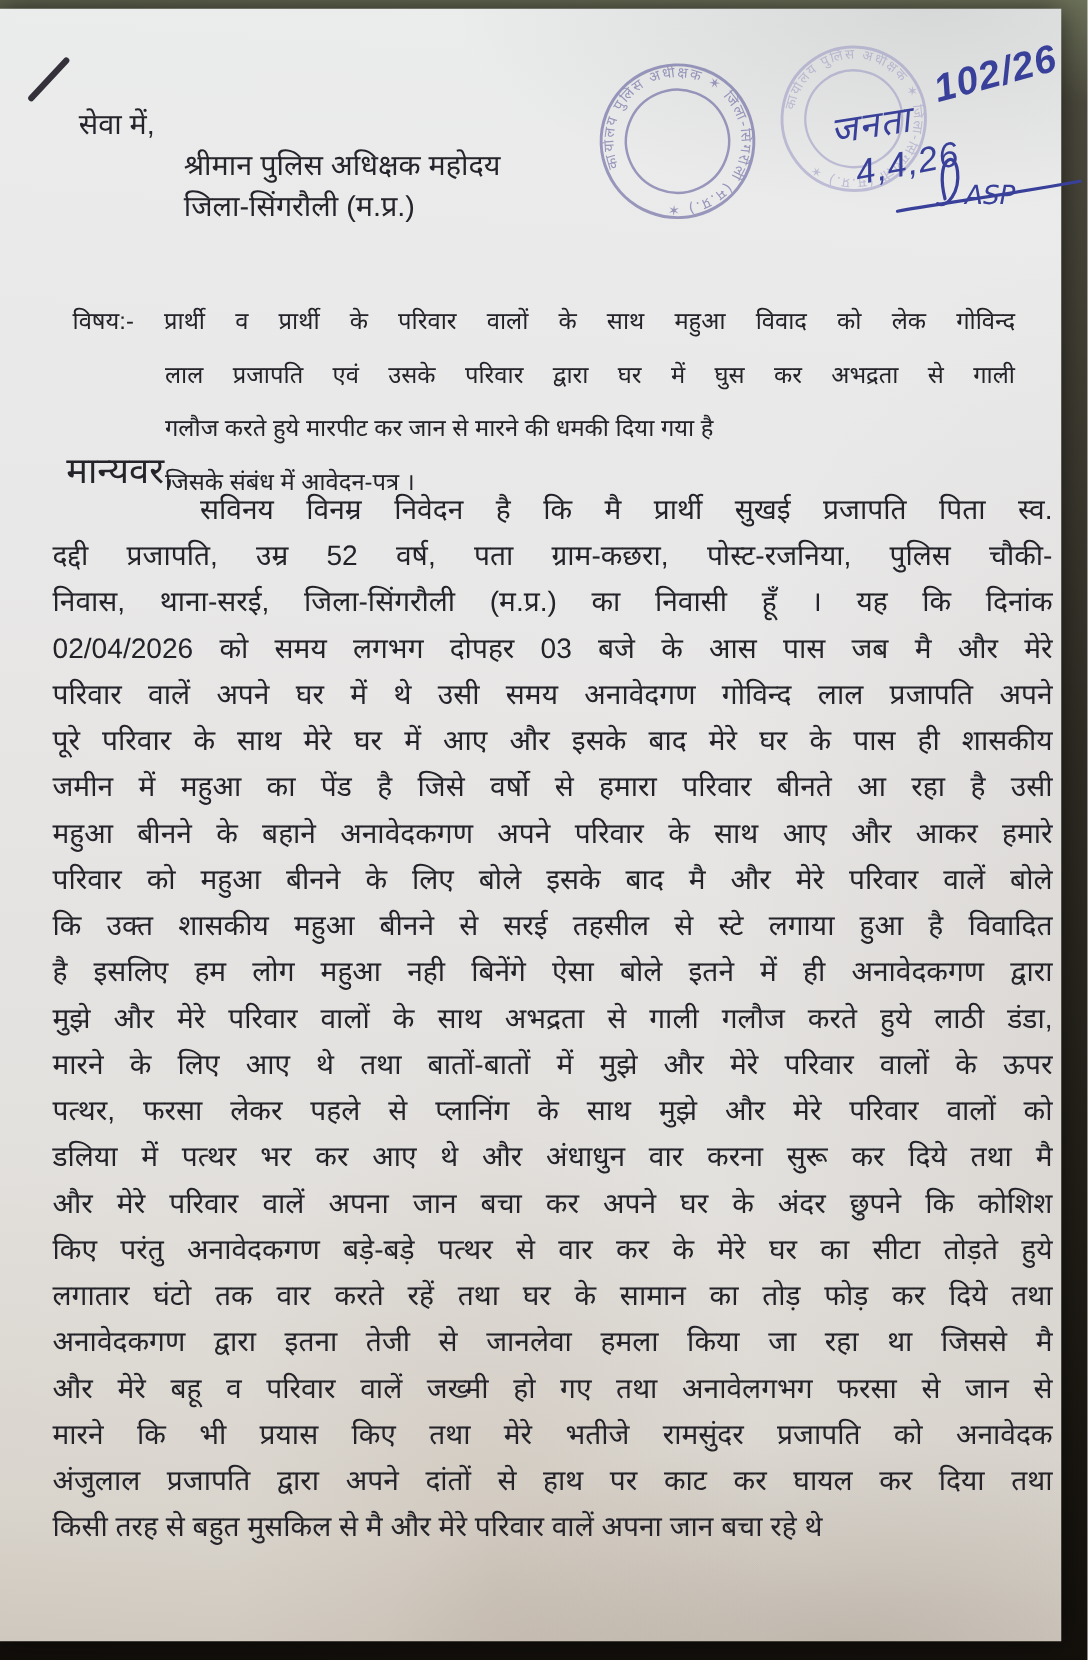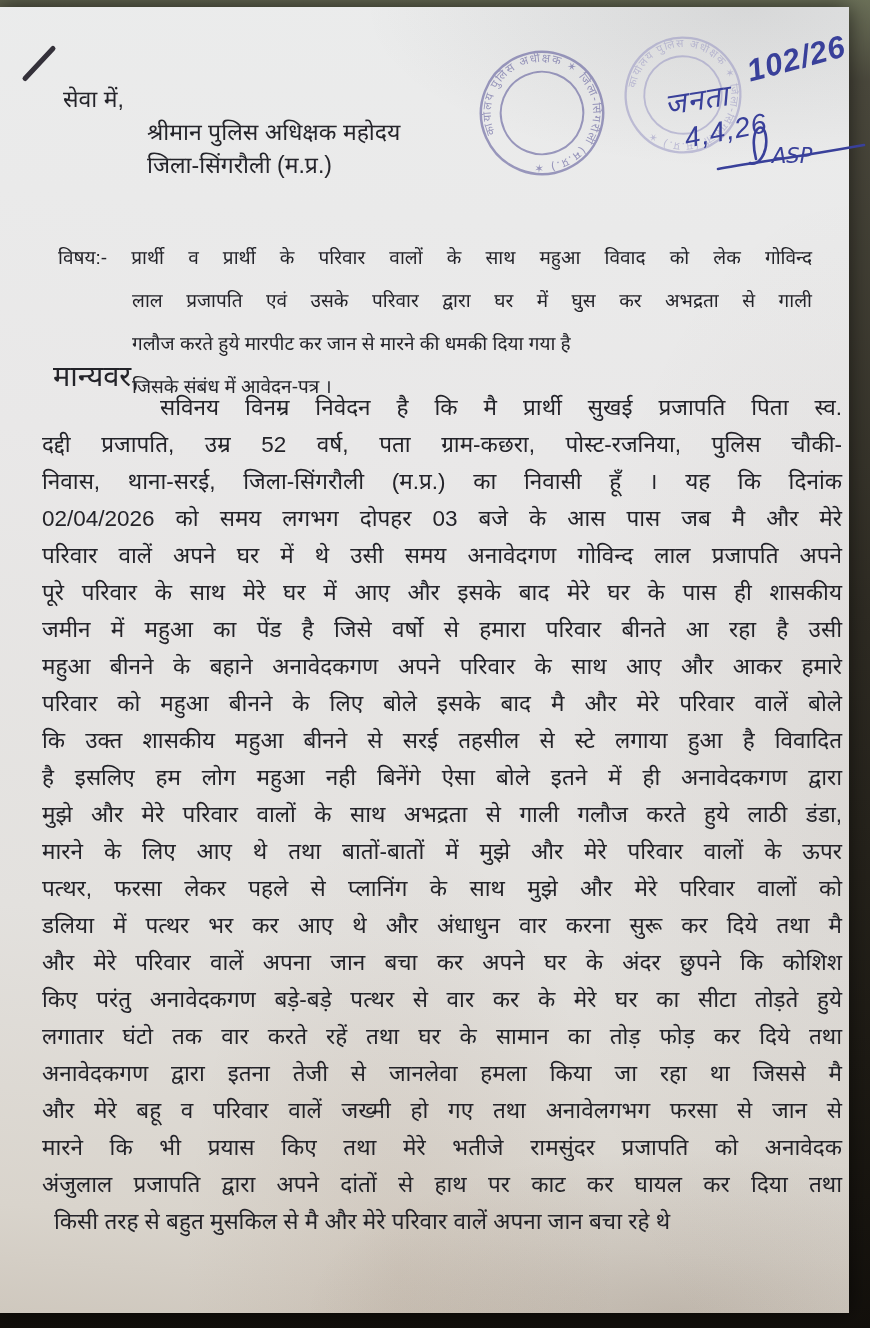--- a/index.html
+++ b/index.html
@@ -34,21 +34,21 @@
   .sig path{stroke:#39409a;stroke-width:2.6;fill:none;stroke-linecap:round;}
   .sig text{fill:#39409a;font-size:21px;font-style:italic;font-family:"DejaVu Sans",sans-serif;}
   .subject{position:absolute;left:58px;top:196px;width:754px;font-size:19px;line-height:43px;color:#232329;margin-top:33px;}
   .subject .line{padding-left:74px;text-align:justify;text-align-last:left;}
   .subject .line:first-child{padding-left:0;}
   .subject .line:nth-child(-n+2){text-align-last:justify;}
   .greeting{position:absolute;left:32px;top:348px;font-size:29px;color:#232329;margin-left:21px;}
   .bodytext{position:absolute;left:42px;top:382px;width:800px;font-size:22.5px;line-height:37px;color:#232329;}
   .bodytext .line{text-align:justify;text-align-last:justify;}
   .bodytext .line:first-child{text-indent:118px;}
-  .bodytext .line:last-child{text-align-last:left;margin-left:12px;}
+  .bodytext .line:last-child{text-align-last:left;}
 </style>
 </head>
 <body>
 
 <div class="paper">
 
   <div class="pen-mark"></div>
 
   <div class="addr">
     <div>सेवा में,</div>

